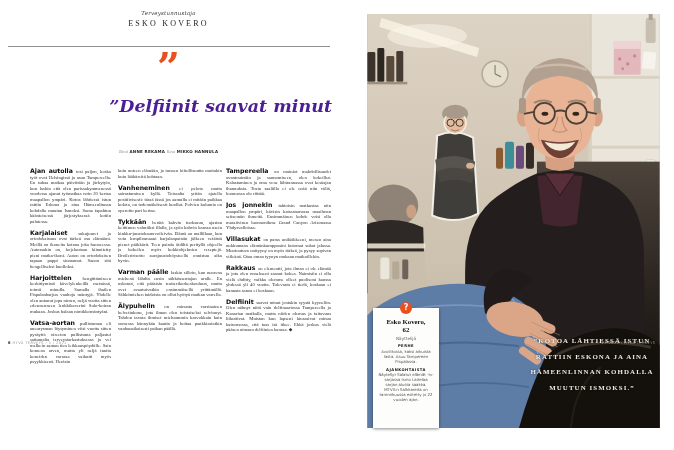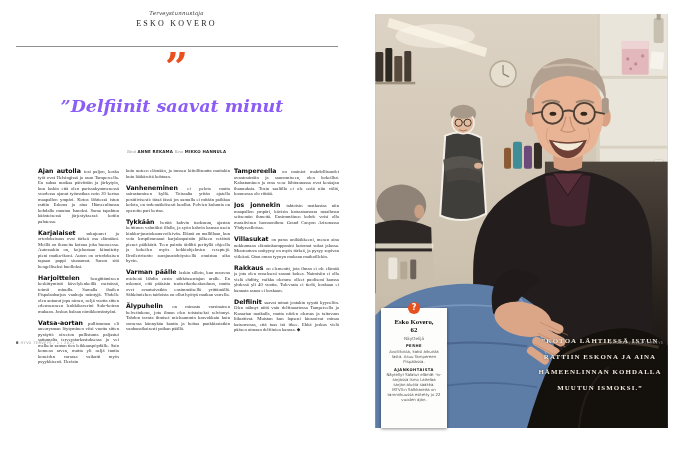--- a/index.html
+++ b/index.html
@@ -1,33 +1,33 @@
 <!DOCTYPE html>
 <html><head>
 <meta charset="utf-8">
 <style>
   :root{ --accent:#e8501e; }
   html,body{margin:0;padding:0;}
   body{width:674px;height:450px;background:#ffffff;overflow:hidden;position:relative;
        font-family:"Liberation Serif",serif;color:#222;}
-  .page{position:absolute;top:0;height:352px;width:337px;margin-left:8px;}
+  .page{position:absolute;top:0;height:352px;width:337px;}
   #pageL{left:0;}
   #pageR{left:337px;}
 
   
   .kicker{position:absolute;top:10px;left:0;width:100%;text-align:center;
           font:italic 5.5px/6px "DejaVu Serif",serif;color:#3a3a3a;letter-spacing:.2px;}
   .title{position:absolute;top:19px;left:0;width:100%;text-align:center;
          font:8px/10px "Liberation Serif",serif;letter-spacing:2.2px;color:#1e1e1e;}
   .rule{position:absolute;top:46px;left:8px;width:322px;height:1px;background:#8f8f8f;}
 
   .qmark{position:absolute;top:52px;left:0;width:100%;text-align:center;
          font:bold 40px/30px "DejaVu Serif",serif;color:var(--accent);}
-  .headline{position:absolute;top:96px;left:12px;width:304px;text-align:center;
-            font:bold italic 17.5px/20px "DejaVu Serif",serif;color:#8b5cf6;}
+  .headline{position:absolute;top:96px;left:28px;width:304px;text-align:right;
+            font:bold italic 17.5px/20px "DejaVu Serif",serif;color:#4c1d95;}
   .byline{position:absolute;top:149px;left:0;width:100%;text-align:center;
           font-family:"DejaVu Sans",sans-serif;font-size:4px;color:#222;letter-spacing:.25px;}
   .byline .lbl{font:italic 4px "Liberation Serif",serif;color:#8d8d8d;letter-spacing:0;}
   .byline .nm{font-weight:bold;color:#1d1d1d;}
 
   
   .col{position:absolute;top:168px;height:264px;overflow:hidden;}
   #col0{left:30px;width:81px;}
   #col1{left:118px;width:104px;}
   #col2{left:226px;width:105px;}

